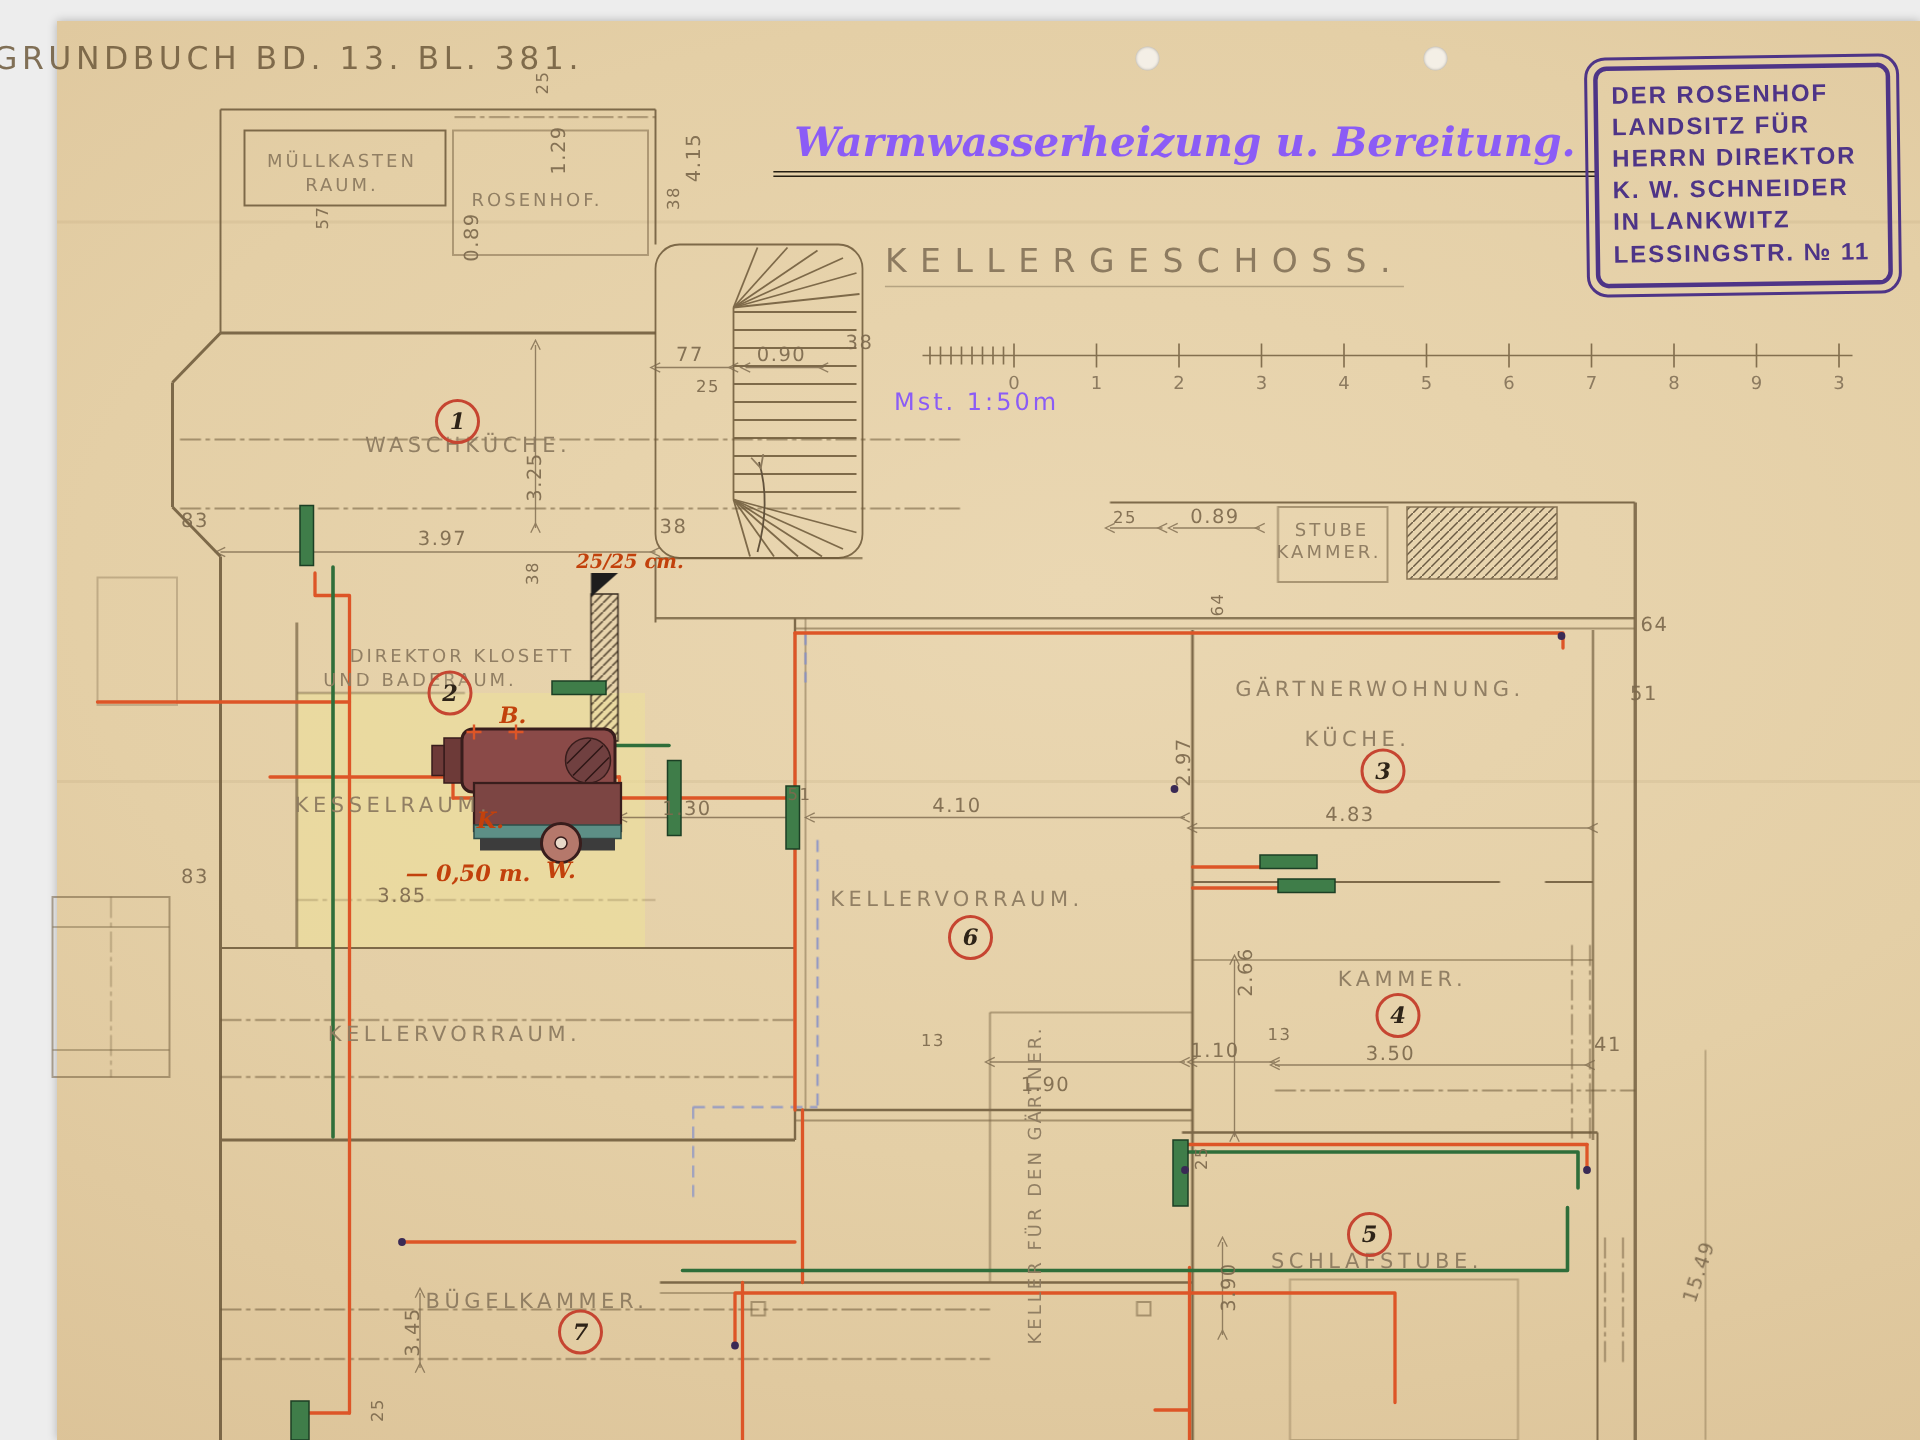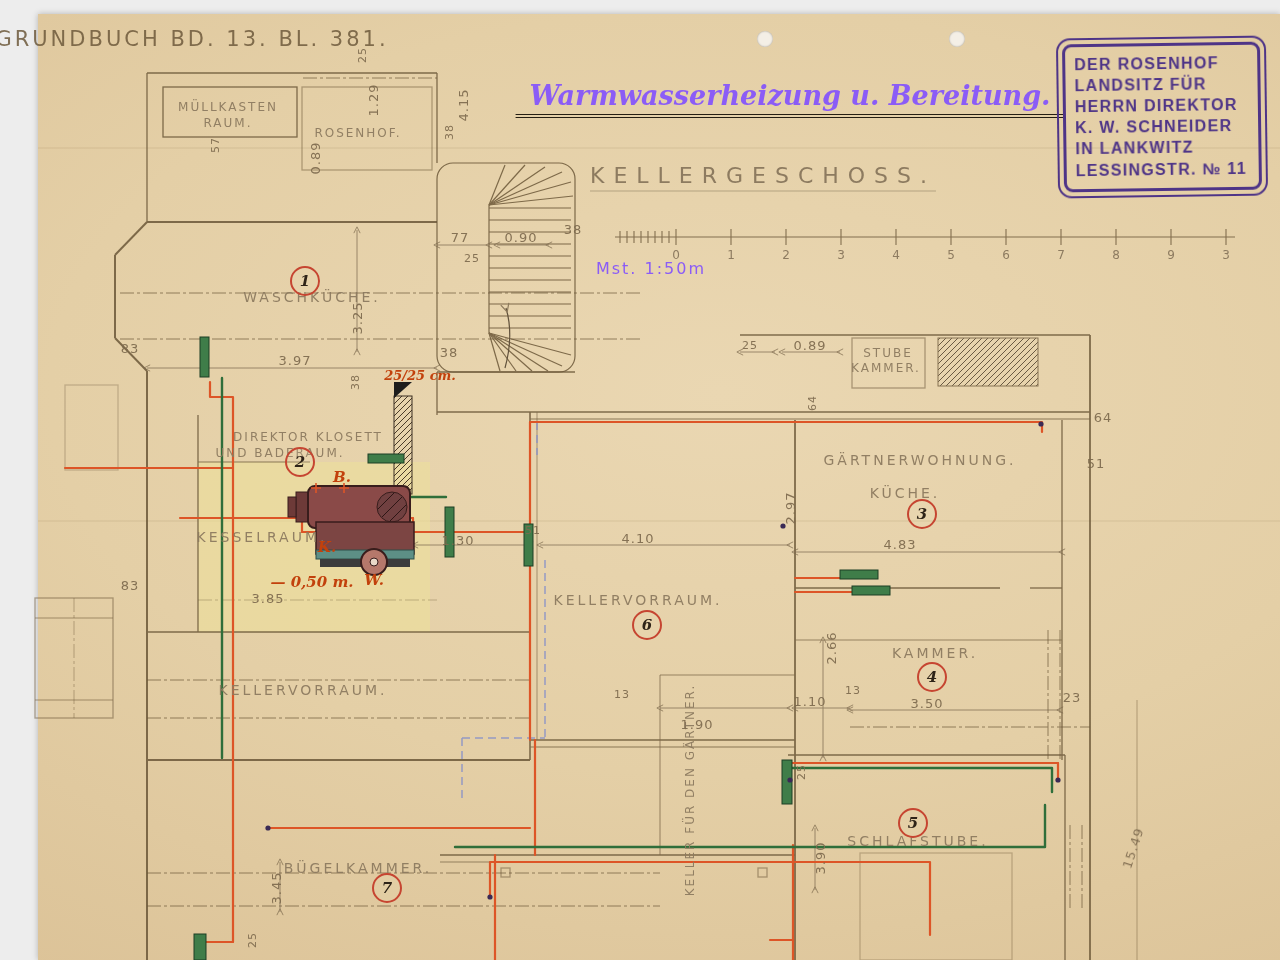--- a/index.html
+++ b/index.html
@@ -358,18 +358,18 @@
 <div class="lbl dim" style="left:458px;top:540px">1.30</div>
 <div class="lbl dim sm" style="left:533px;top:530px">51</div>
 <div class="lbl dim" style="left:1103px;top:417px">64</div>
 <div class="lbl dim" style="left:1096px;top:463px">51</div>
 <div class="lbl dim v" style="left:831px;top:648px">2.66</div>
 <div class="lbl dim sm" style="left:622px;top:694px">13</div>
 <div class="lbl dim" style="left:697px;top:724px">1.90</div>
 <div class="lbl dim" style="left:810px;top:701px">1.10</div>
 <div class="lbl dim sm" style="left:853px;top:690px">13</div>
 <div class="lbl dim" style="left:927px;top:703px">3.50</div>
-<div class="lbl dim" style="left:1072px;top:697px">23</div>
+<div class="lbl dim" style="left:1072px;top:697px">41</div>
 <div class="lbl dim v" style="left:820px;top:858px">3.90</div>
 <div class="lbl dim v sm" style="left:801px;top:772px">25</div>
 <div class="lbl dim v" style="left:276px;top:888px">3.45</div>
 <div class="lbl dim" style="left:1133px;top:848px;transform:translate(-50%,-50%) rotate(-72deg)">15.49</div>
 <div class="lbl dim v sm" style="left:252px;top:940px">25</div>
 
 </body></html>

